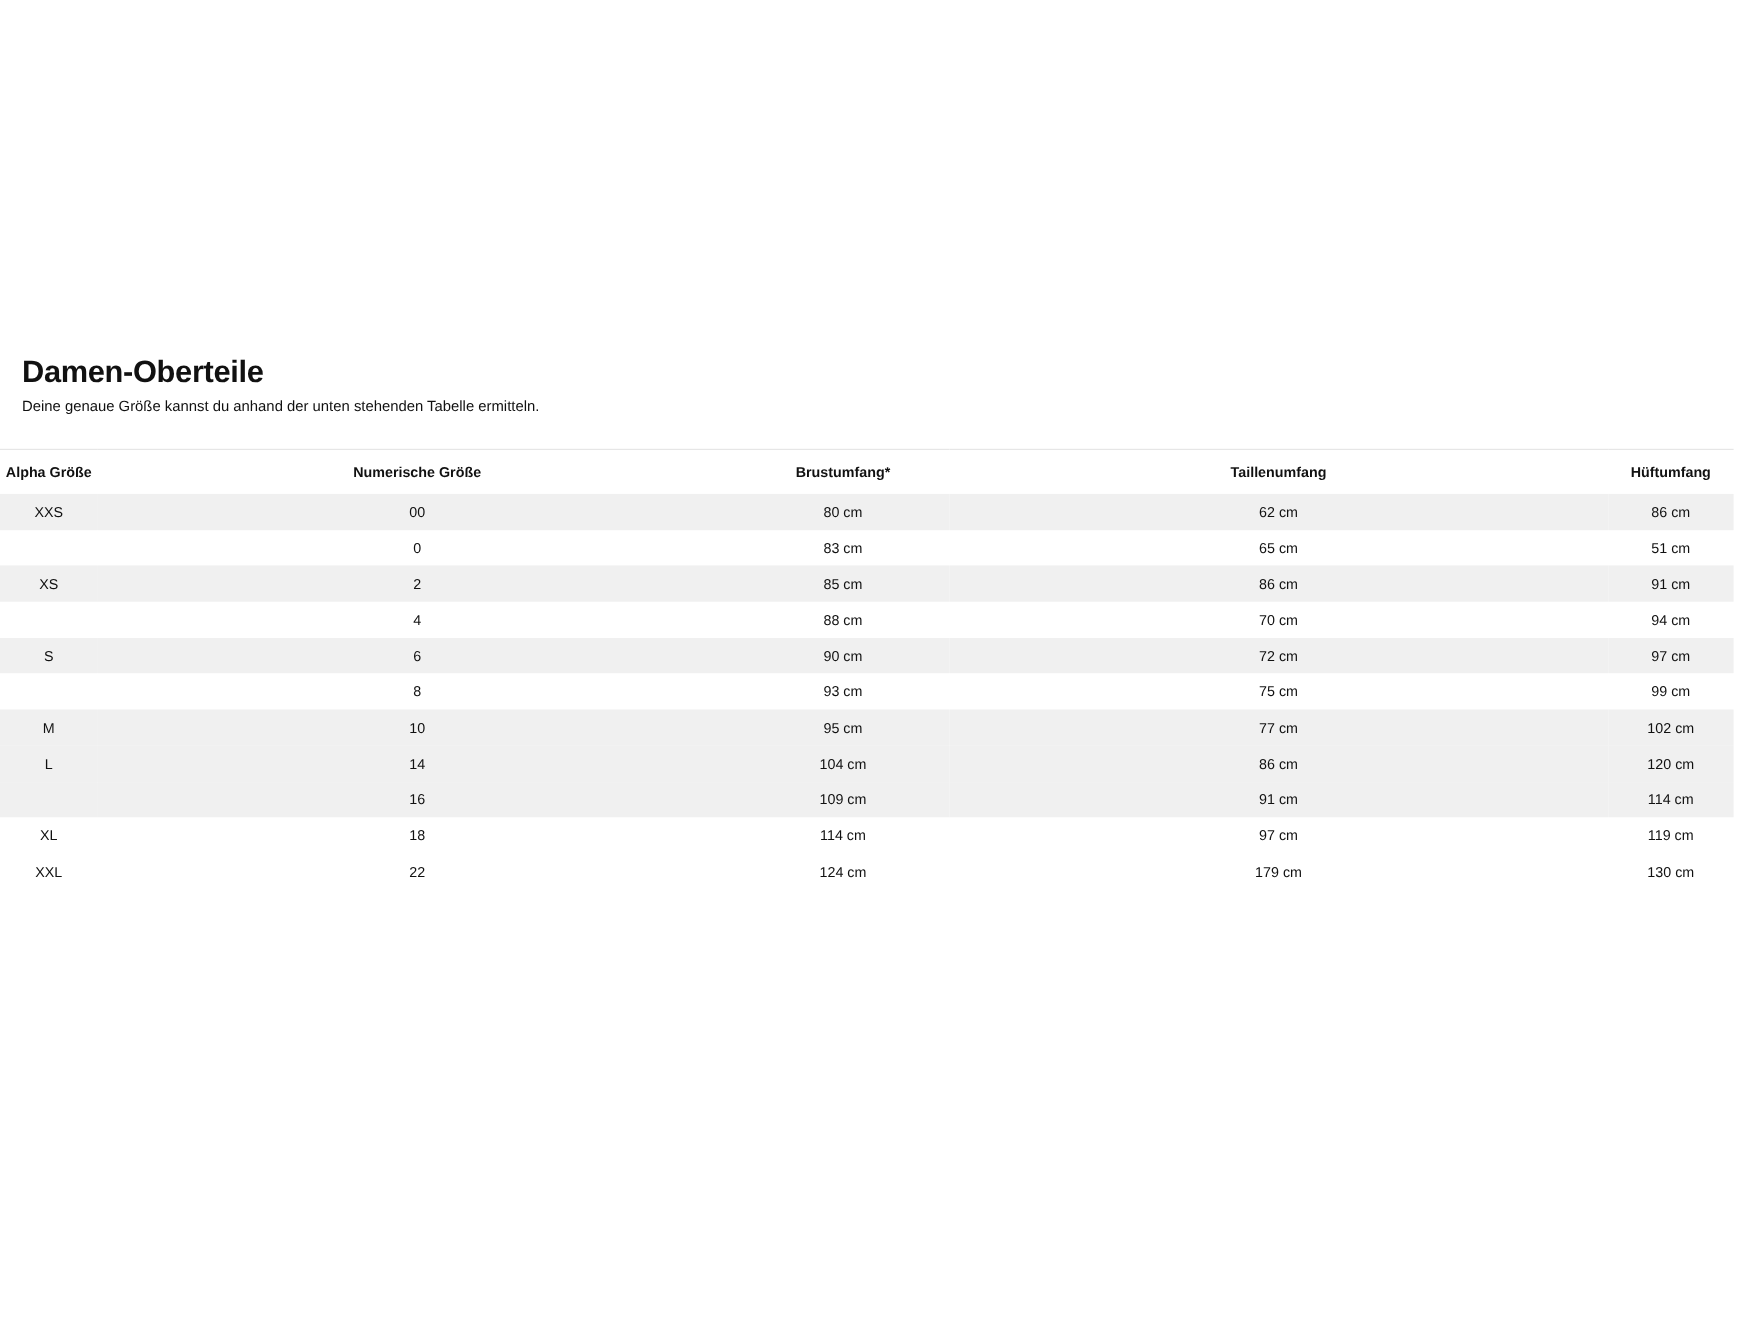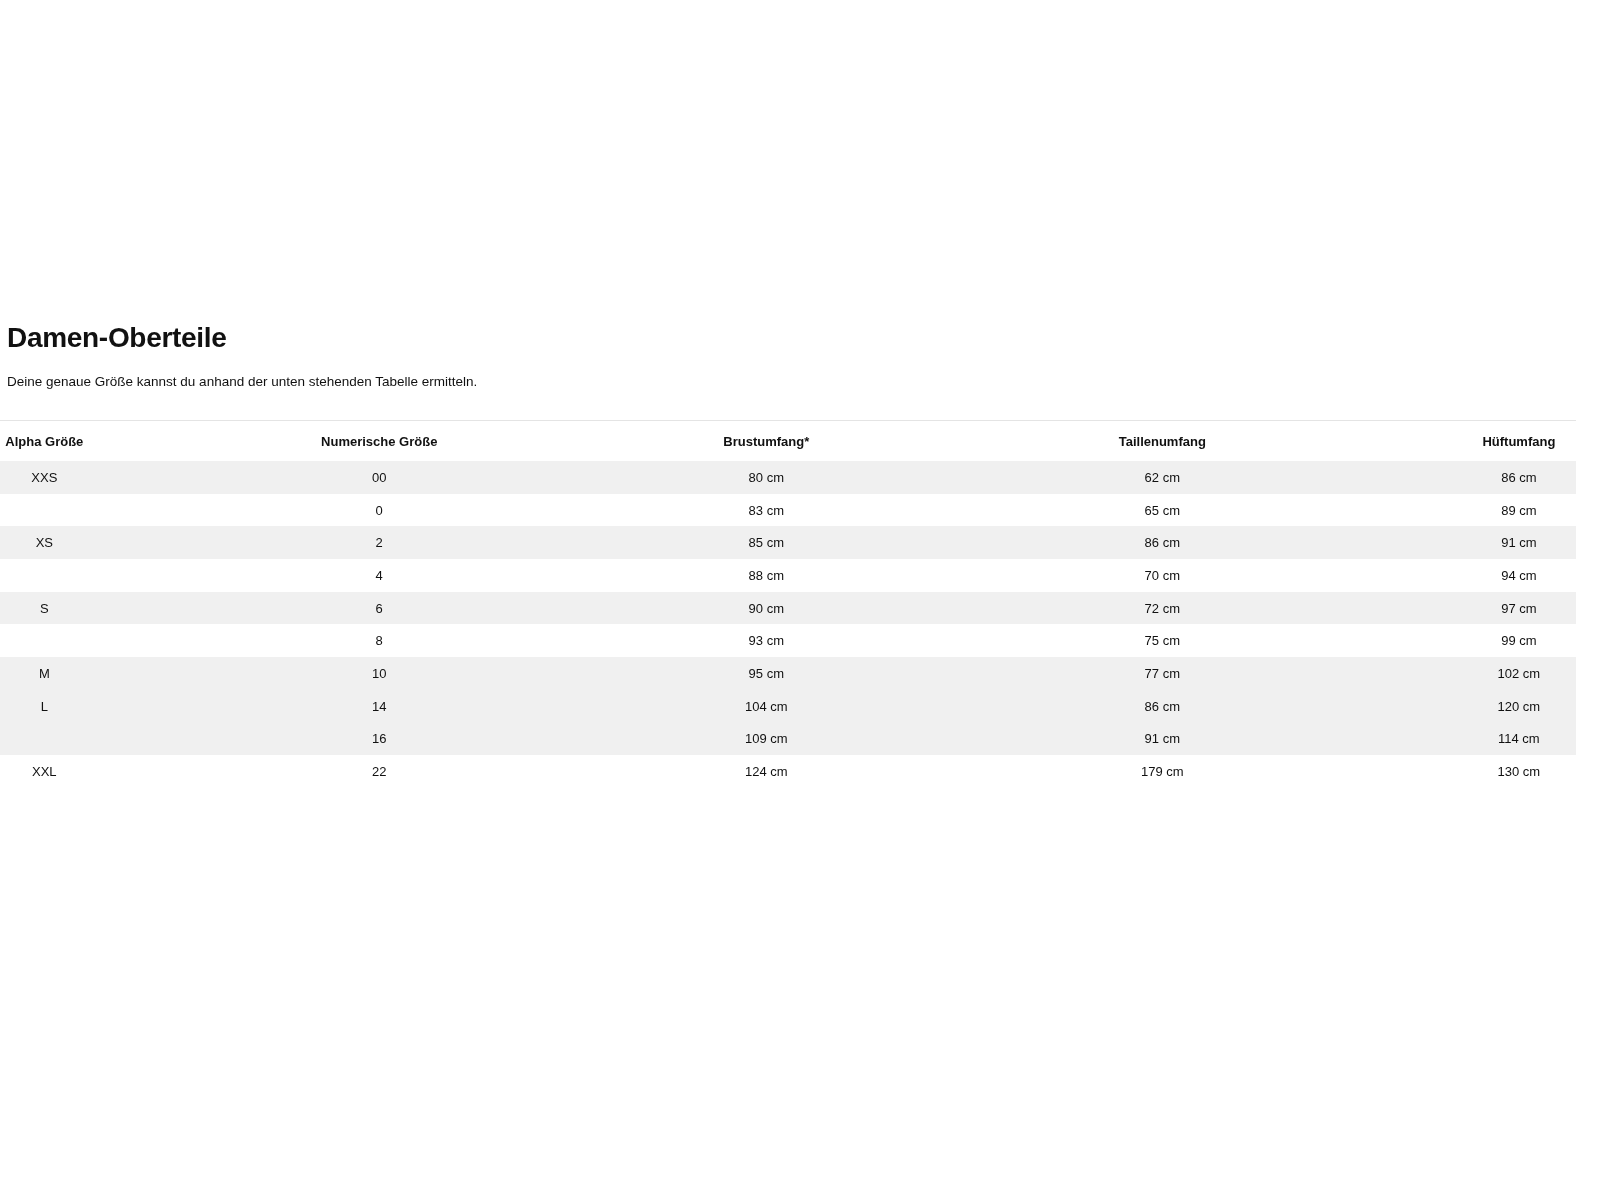--- a/index.html
+++ b/index.html
@@ -12,32 +12,32 @@
     font-family: "Liberation Sans", sans-serif;
     color: #111111;
     -webkit-font-smoothing: antialiased;
   }
   .page {
     position: relative;
     width: 1600px;
     height: 1200px;
   }
   .intro {
-    padding: 0 7px;
+    padding: 0 20px;
   }
   h1.title {
     margin: 320px 0 0 0;
     font-size: 28px;
     line-height: 36px;
     font-weight: 700;
     letter-spacing: -0.3px;
     color: #111111;
   }
   p.subtitle {
-    margin: 16px 0 0 0;
+    margin: 4px 0 0 0;
     font-size: 13.5px;
     line-height: 20px;
     font-weight: 400;
     color: #111111;
   }
   table.size-table {
     margin-top: 28px;
     width: 1576px;
     border-collapse: collapse;
     table-layout: fixed;
@@ -103,21 +103,21 @@
     <td class="bold">00</td>
     <td>80 cm</td>
     <td>62 cm</td>
     <td>86 cm</td>
   </tr>
         <tr>
     <td class="bold"></td>
     <td class="bold">0</td>
     <td>83 cm</td>
     <td>65 cm</td>
-    <td>89 cm</td>
+    <td>51 cm</td>
   </tr>
         <tr class="alt">
     <td class="bold">XS</td>
     <td class="bold">2</td>
     <td>85 cm</td>
     <td>86 cm</td>
     <td>91 cm</td>
   </tr>
         <tr>
     <td class="bold"></td>
@@ -155,20 +155,27 @@
     <td>120 cm</td>
   </tr>
         <tr class="alt">
     <td class="bold"></td>
     <td class="bold">16</td>
     <td>109 cm</td>
     <td>91 cm</td>
     <td>114 cm</td>
   </tr>
         <tr>
+    <td class="bold">XL</td>
+    <td class="bold">18</td>
+    <td>114 cm</td>
+    <td>97 cm</td>
+    <td>119 cm</td>
+  </tr>
+        <tr>
     <td class="bold">XXL</td>
     <td class="bold">22</td>
     <td>124 cm</td>
     <td>179 cm</td>
     <td>130 cm</td>
   </tr>
       </tbody>
   </table>
 
 </div>

